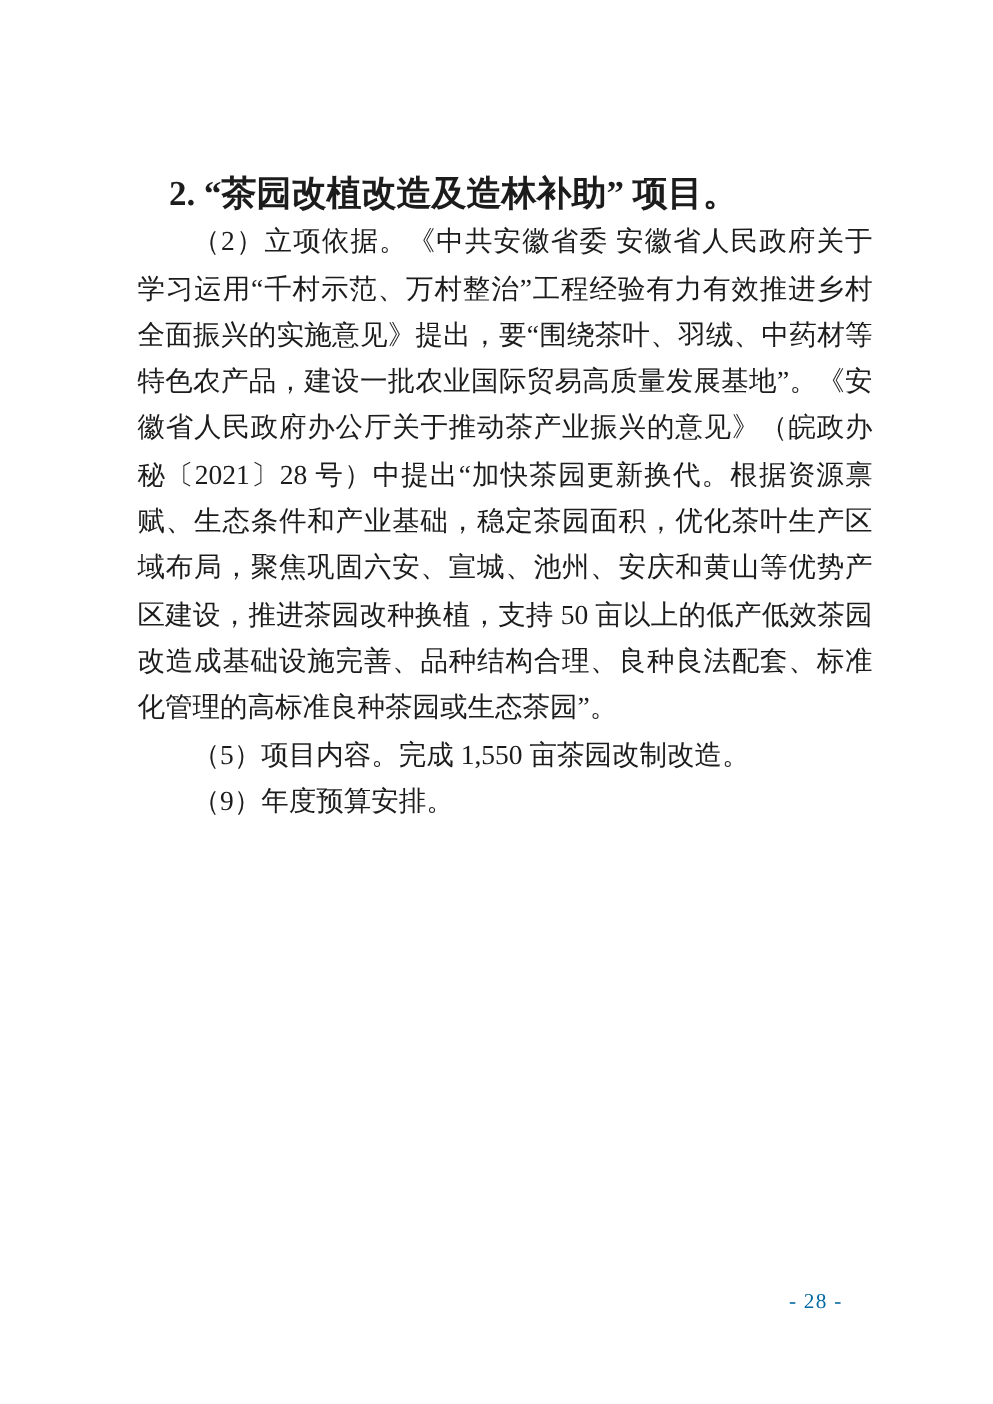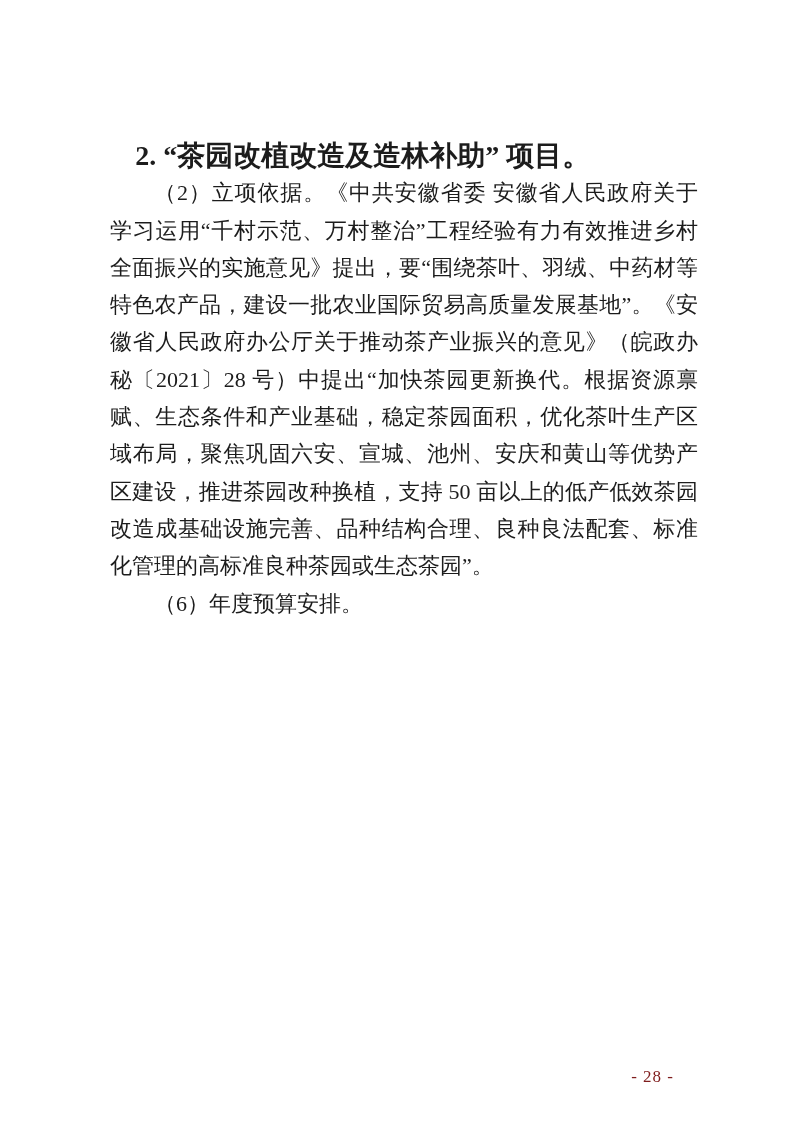--- a/index.html
+++ b/index.html
@@ -36,28 +36,28 @@
   .para {
     margin: 0;
     text-indent: 2em;
   }
   .page-number {
     position: absolute;
     top: 1031px;
     right: 120px;
     font-size: 17px;
     line-height: 20px;
-    color: #7f1d1d;
+    color: #0369a1;
     letter-spacing: 1px;
-    margin-top: 36px;
   }
 </style>
 </head>
 <body>
 
 <div class="page">
   <div class="content">
     <h2 class="heading">2. “茶园改植改造及造林补助” 项目。</h2>
     <p class="para">（2）立项依据。《中共安徽省委 安徽省人民政府关于学习运用“千村示范、万村整治”工程经验有力有效推进乡村全面振兴的实施意见》提出，要“围绕茶叶、羽绒、中药材等特色农产品，建设一批农业国际贸易高质量发展基地”。《安徽省人民政府办公厅关于推动茶产业振兴的意见》（皖政办秘〔2021〕28 号）中提出“加快茶园更新换代。根据资源禀赋、生态条件和产业基础，稳定茶园面积，优化茶叶生产区域布局，聚焦巩固六安、宣城、池州、安庆和黄山等优势产区建设，推进茶园改种换植，支持 50 亩以上的低产低效茶园改造成基础设施完善、品种结构合理、良种良法配套、标准化管理的高标准良种茶园或生态茶园”。</p>
-    <p class="para">（6）年度预算安排。</p>
+    <p class="para">（5）项目内容。完成 1,550 亩茶园改制改造。</p>
+    <p class="para">（9）年度预算安排。</p>
   </div>
   <div class="page-number">- 28 -</div>
 </div>
 
 </body></html>

